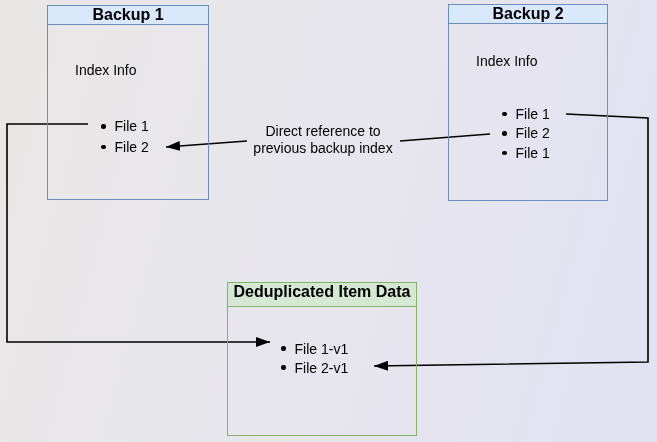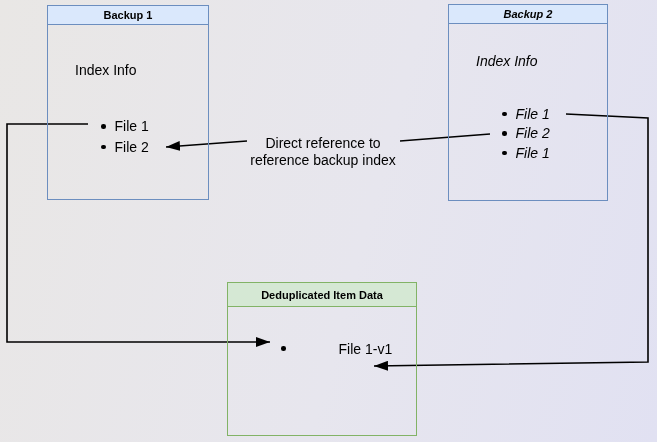--- a/index.html
+++ b/index.html
@@ -17,47 +17,47 @@
     pointer-events: none;
   }
   .box {
     position: absolute; box-sizing: border-box;
     background: transparent;
   }
   .box.blue  { border: 1px solid #6C8EBF; }
   .box.green { border: 1px solid #82B366; }
   .hdr {
     position: absolute; left: 0; top: 0; right: 0; box-sizing: border-box;
-    display: flex; align-items: center; justify-content: center;
-    font-weight: bold; font-size: 11px;
+    display: flex; justify-content: center;
+    font-weight: bold; font-size: 16px;
   }
   .box.blue  .hdr { height: 19px; background: #DAE8FC; border-bottom: 1px solid #6C8EBF; }
   .box.green .hdr { height: 24px; background: #D5E8D4; border-bottom: 1px solid #82B366; }
   .sub {
     position: absolute; font-size: 14px; line-height: 17px; white-space: nowrap;
   }
   .files { position: absolute; }
   .file-row {
     display: flex; align-items: center; white-space: nowrap;
     font-size: 14px;
   }
   .b1 .file-row { height: 20.5px; }
   .b2 .file-row { height: 19.5px; }
-  .dd .file-row { height: 19px; gap: 44px; }
+  .dd .file-row { height: 19px; }
   .dot {
     width: 4.5px; height: 4.5px; border-radius: 50%;
     background: #000; margin-right: 9px; flex: 0 0 auto;
   }
   .annotation {
     position: absolute; left: 240px; top: 123px; width: 166px;
-    text-align: center; font-size: 14px; line-height: 17px; white-space: nowrap; margin-top: 12px;
+    text-align: center; font-size: 14px; line-height: 17px; white-space: nowrap;
   }
   
   #backup1 { left: 47px;  top: 5px;   width: 162px; height: 195px; }
-  #backup2 { left: 448px; top: 4px;   width: 160px; height: 197px; font-style: italic; }
+  #backup2 { left: 448px; top: 4px;   width: 160px; height: 197px; }
   #dedup   { left: 227px; top: 282px; width: 190px; height: 154px; }
   #backup1 .sub { left: 27px; top: 56px; }
   #backup2 .sub { left: 27px; top: 48px; }
   #backup1 .files { left: 53px; top: 110px; }
   #backup2 .files { left: 53px; top: 99px;  }
   #dedup   .files { left: 53px; top: 56px;  }
 </style>
 </head>
 <body>
 
@@ -115,21 +115,25 @@
 
   <div class="box green dd" id="dedup">
     <div class="hdr">
       <span>Deduplicated Item Data</span>
     </div>
     <div class="files">
       <div class="file-row">
         <span class="dot"></span>
         <span>File 1-v1</span>
       </div>
+      <div class="file-row">
+        <span class="dot"></span>
+        <span>File 2-v1</span>
+      </div>
     </div>
   </div>
 
   <div class="annotation">
     <div>Direct reference to</div>
-    <div>reference backup index</div>
+    <div>previous backup index</div>
   </div>
 
 </div>
 
 </body></html>

